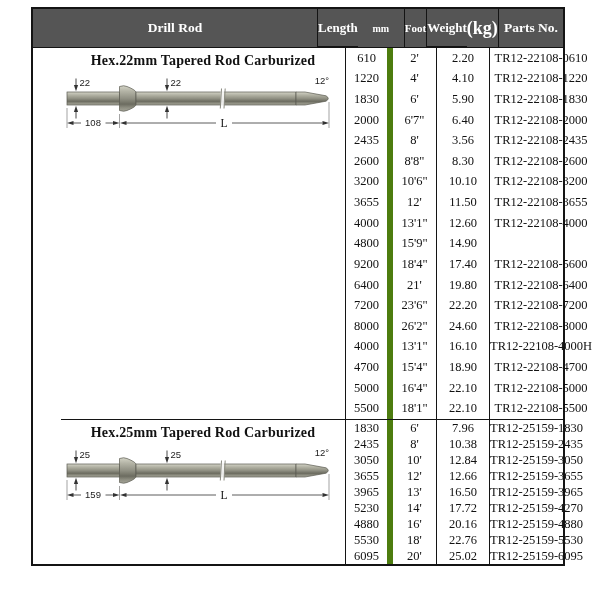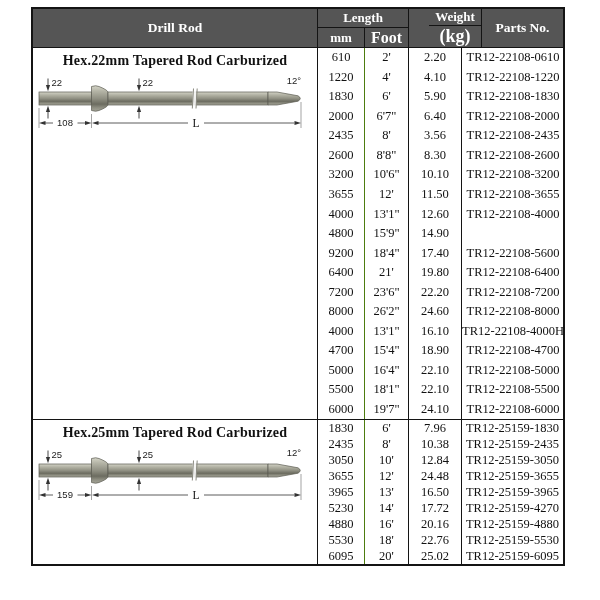--- a/index.html
+++ b/index.html
@@ -27,45 +27,45 @@
   .thead {
     flex: 0 0 39px;
     display: flex;
     background: #555555;
     color: #ffffff;
     font-weight: bold;
     border-bottom: 1px solid #141414;
   }
   .th { display: flex; align-items: center; justify-content: center; }
   .th-drill  { flex: 0 0 285px; border-right: 1px solid #141414; font-size: 13.5px; }
-  .th-group  { flex: 0 0 91px; display: flex; flex-direction: column; border-right: 1px solid #141414; }
-  .th-wgroup { flex: 0 0 53px; margin-left: 20px; }
+  .th-group  { flex: 0 0 91px; display: flex; border-right: 1px solid #141414; }
+  .th-wgroup { flex: 0 0 53px; }
   .th-top    { flex: 1 1 50%; border-bottom: 1px solid #141414; font-size: 13px; }
   .th-bot    { flex: 1 1 50%; font-size: 18px; }
   .th-sub    { flex: 1 1 50%; display: flex; }
-  .th-mm     { flex: 0 0 47px; border-right: 1px solid #141414; font-size: 13px; }
-  .th-foot   { flex: 1; font-size: 16px; }
+  .th-mm     { flex: 0 0 47px; border-right: 1px solid #141414; font-size: 10px; }
+  .th-foot   { flex: 1; font-size: 11px; }
   .th-parts  { flex: 1; font-size: 13.5px; }
   
-  .sec   { display: flex; min-height: 0; }
+  .sec   { display: flex; min-height: 0; margin-left: 28px; }
   .sec-0 { flex: 0 0 372px; border-bottom: 1px solid #141414; }
   .sec-1 { flex: 1 1 auto; }
   .sec-left {
     flex: 0 0 285px;
     border-right: 1px solid #141414;
     display: flex;
     flex-direction: column;
     align-items: center;
   }
   .sec-title { margin-top: 5px; font-size: 14px; font-weight: bold; color: #111; letter-spacing: 0.2px; }
   .rod-svg { margin-top: 3px; }
   .sec-rows { flex: 1; display: flex; flex-direction: column; }
   .drow { flex: 1; display: flex; font-size: 12.5px; color: #111; }
   .cell { display: flex; align-items: center; justify-content: center; white-space: nowrap; }
-  .c-mm   { flex: 0 0 47px; border-right: 1px solid #4d7c0f; text-align: right; }
+  .c-mm   { flex: 0 0 47px; border-right: 6px solid #4d7c0f; text-align: right; }
   .c-foot { flex: 0 0 44px; border-right: 1px solid #141414; }
   .c-kg   { flex: 0 0 53px; border-right: 1px solid #141414; }
   .c-part { flex: 1; }
   
   .dim  { font-family: "Liberation Sans", sans-serif; font-size: 9.5px; fill: #222; }
   .dimL { font-family: "Liberation Serif", serif; font-size: 11.5px; fill: #111; }
 </style>
 </head>
 <body>
 
@@ -236,26 +236,20 @@
     <div class="cell c-foot">16'4"</div>
     <div class="cell c-kg">22.10</div>
     <div class="cell c-part">TR12-22108-5000</div>
   </div>
           <div class="drow">
     <div class="cell c-mm">5500</div>
     <div class="cell c-foot">18'1"</div>
     <div class="cell c-kg">22.10</div>
     <div class="cell c-part">TR12-22108-5500</div>
   </div>
-          <div class="drow">
-    <div class="cell c-mm">6000</div>
-    <div class="cell c-foot">19'7"</div>
-    <div class="cell c-kg">24.10</div>
-    <div class="cell c-part">TR12-22108-6000</div>
-  </div>
         </div>
     </section>
 
     <section class="sec sec-1">
       <div class="sec-left">
         <div class="sec-title">Hex.25mm Tapered Rod Carburized</div>
         <svg class="rod-svg" width="282" height="64" viewBox="0 0 282 64">
           <defs>
             <linearGradient id="g1" x1="0" y1="0" x2="0" y2="1">
               <stop offset="0" stop-color="#d3d3c6"></stop>
@@ -314,21 +308,21 @@
   </div>
           <div class="drow">
     <div class="cell c-mm">3050</div>
     <div class="cell c-foot">10'</div>
     <div class="cell c-kg">12.84</div>
     <div class="cell c-part">TR12-25159-3050</div>
   </div>
           <div class="drow">
     <div class="cell c-mm">3655</div>
     <div class="cell c-foot">12'</div>
-    <div class="cell c-kg">24.48</div>
+    <div class="cell c-kg">12.66</div>
     <div class="cell c-part">TR12-25159-3655</div>
   </div>
           <div class="drow">
     <div class="cell c-mm">3965</div>
     <div class="cell c-foot">13'</div>
     <div class="cell c-kg">16.50</div>
     <div class="cell c-part">TR12-25159-3965</div>
   </div>
           <div class="drow">
     <div class="cell c-mm">5230</div>

